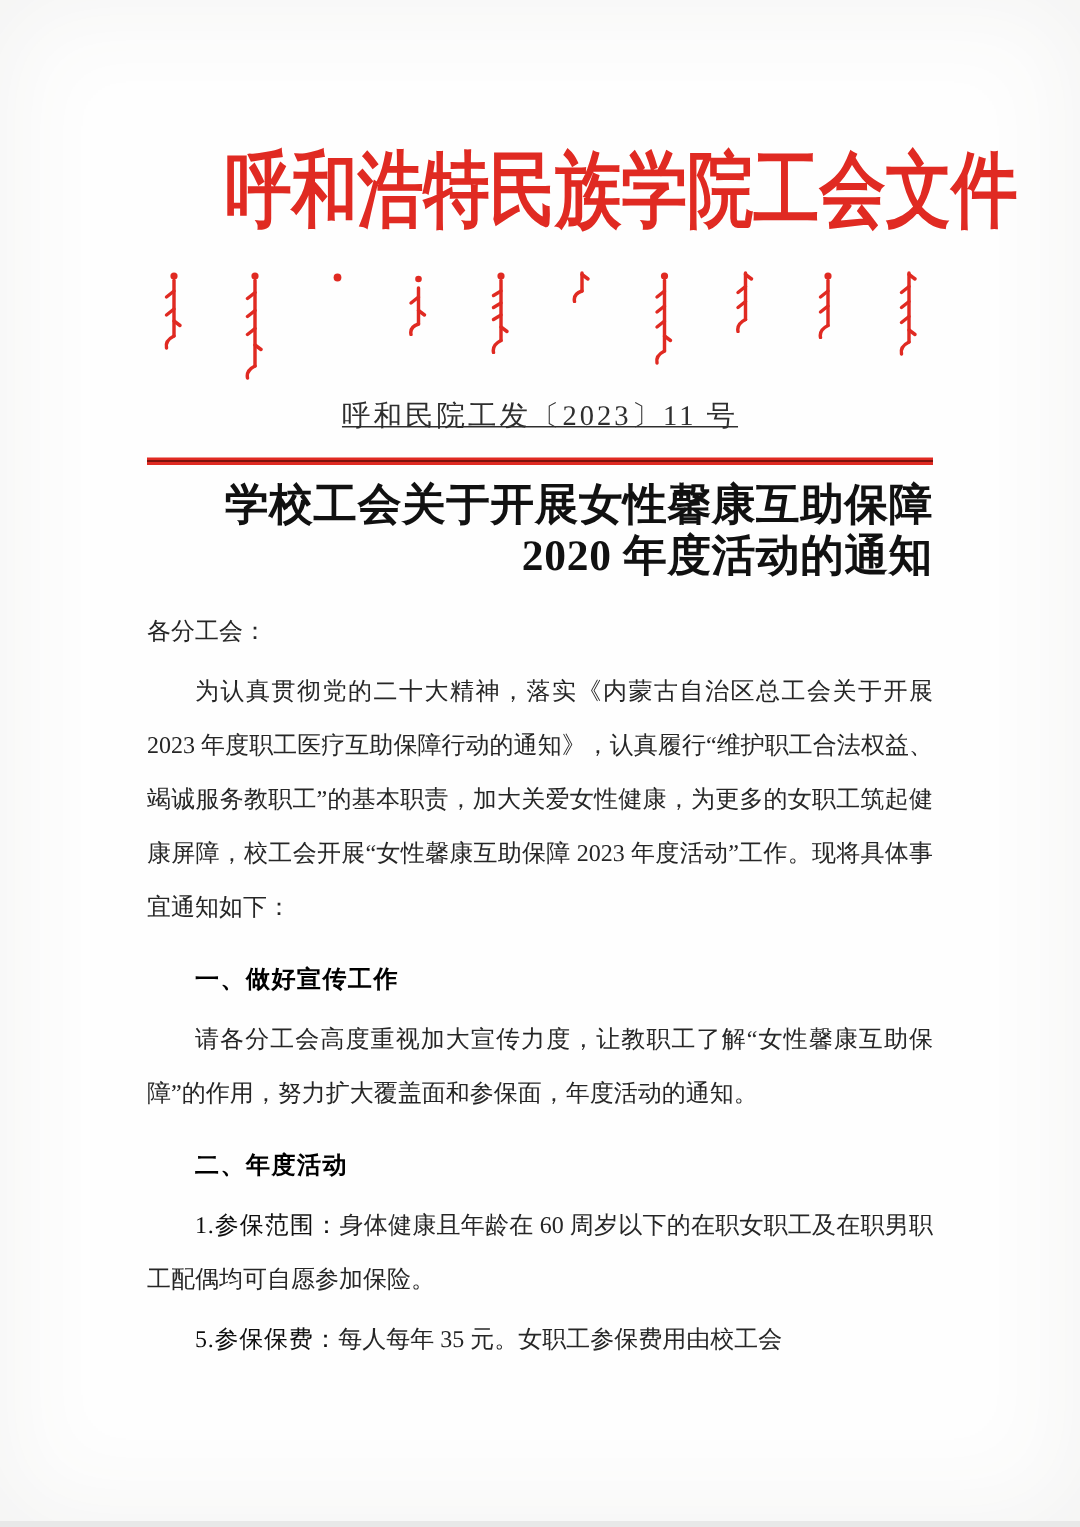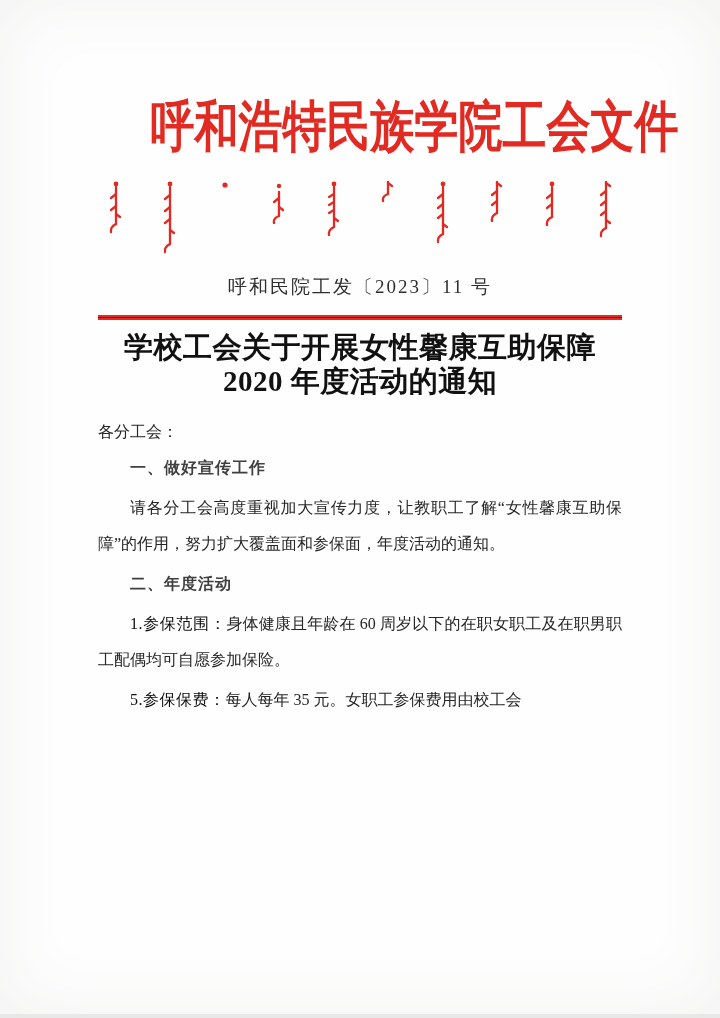--- a/index.html
+++ b/index.html
@@ -38,39 +38,40 @@
     justify-content: space-between;
     align-items: flex-start;
     padding: 0 8px 0 10px;
   }
   .mong-col { display: block; }
   .mong-col path, .mong-col line { stroke: #e02a22; stroke-width: 2.3; fill: none; stroke-linecap: round; }
   .mong-col circle { fill: #e02a22; }
 
   
   .doc-number {
-    margin-top: 16px;
+    margin-top: 6px;
     text-align: center;
     font-size: 19px;
     color: #2e2e2e;
     letter-spacing: 2px;
+    text-decoration: underline;
   }
 
   
   .red-rule {
     margin-top: 15px;
     height: 5px;
     background: linear-gradient(to bottom,
       #e02a22 0 36%, #7e130d 36% 62%, #e02a22 62% 100%);
   }
 
   
   .notice-title {
     margin-top: 10px;
-    text-align: center;
+    text-align: right;
     font-size: 29px;
     line-height: 34px;
     font-weight: 900;
     color: #111;
     letter-spacing: 0.5px;
     font-family: "Liberation Serif", "DejaVu Serif", serif;
   }
 
   
   .body-text {
@@ -78,24 +79,25 @@
     font-size: 16px;
     line-height: 36px;
     color: #262626;
     text-align: justify;
   }
   .body-text p { text-indent: 2em; }
   .salutation { text-indent: 0 !important; }
   .para { margin-top: 4px; }
   .section-heading {
     text-indent: 2em;
-    font-family: Liberation Serif, serif;
+    font-family: Liberation Mono, monospace;
     font-weight: 700;
-    color: #404040;
+    color: #000000;
     letter-spacing: 1px;
+    margin-top: 12px;
   }
   .lead-bold {
     font-weight: 400;
     color: #0e0e0e;
     letter-spacing: 0.5px;
   }
 </style>
 </head>
 <body>
 
@@ -168,20 +170,21 @@
     <div class="red-rule"></div>
 
     <div class="notice-title">
       <div>学校工会关于开展女性馨康互助保障</div>
       <div>2020 年度活动的通知</div>
     </div>
 
     <div class="body-text">
       <p class="salutation">各分工会：</p>
 
+      <p class="para">为认真贯彻党的二十大精神，落实《内蒙古自治区总工会关于开展 2023 年度职工医疗互助保障行动的通知》，认真履行“维护职工合法权益、竭诚服务教职工”的基本职责，加大关爱女性健康，为更多的女职工筑起健康屏障，校工会开展“女性馨康互助保障 2023 年度活动”工作。现将具体事宜通知如下：</p>
 
       <p class="section-heading">一、做好宣传工作</p>
 
       <p class="para">请各分工会高度重视加大宣传力度，让教职工了解“女性馨康互助保障”的作用，努力扩大覆盖面和参保面，年度活动的通知。</p>
 
       <p class="section-heading para">二、年度活动</p>
 
       <p class="para"><span class="lead-bold">1.参保范围：</span><span>身体健康且年龄在 60 周岁以下的在职女职工及在职男职工配偶均可自愿参加保险。</span></p>
 
       <p class="para"><span class="lead-bold">5.参保保费：</span><span>每人每年 35 元。女职工参保费用由校工会</span></p>

